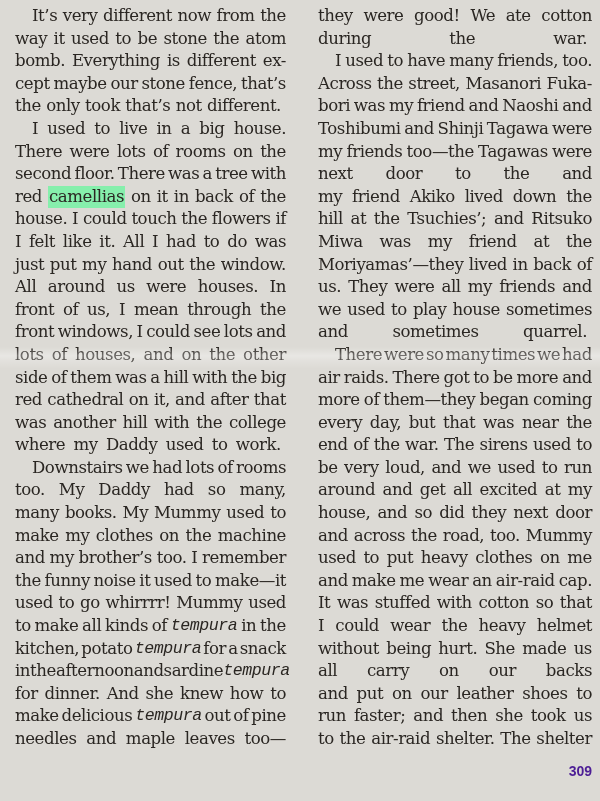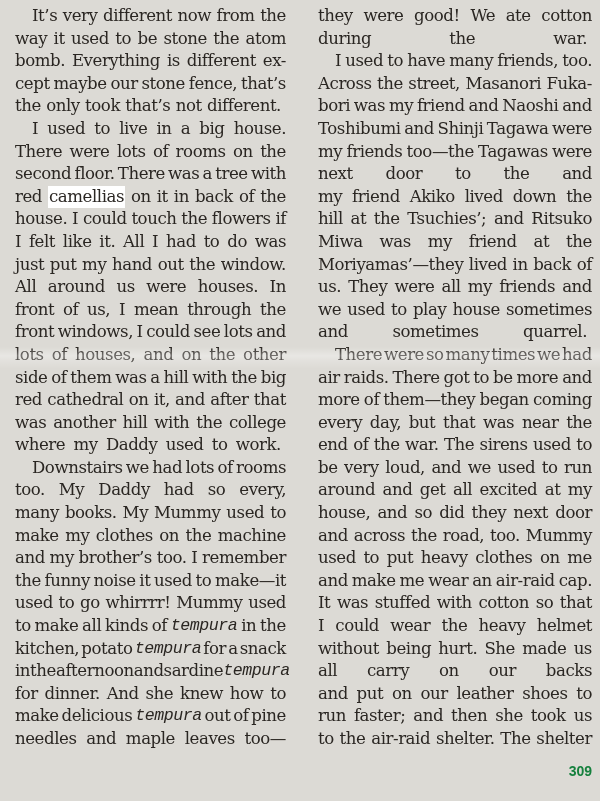--- a/index.html
+++ b/index.html
@@ -33,32 +33,32 @@
       white-space: nowrap;
       display: flex;
       justify-content: space-between;
       letter-spacing: -0.45px;
     }
     .line.last { justify-content: space-between; }
     .line.last .w { margin-right: 5px; }
     .line.indent { padding-left: 17px; }
     .w { display: inline-block; }
     .w.hl {
-      background: #ffffff;
+      background: #86efac;
       padding: 0 1px;
     }
     .w.it { font-style: italic; font-family: Liberation Mono, monospace; }
     .page-number {
       position: absolute;
       right: 8px;
       top: 763px;
       font-family: "Liberation Sans", sans-serif;
       font-weight: bold;
       font-size: 14px;
-      color: #15803d;
+      color: #4c1d95;
     }
     .scan-streak {
       position: absolute;
       left: 0;
       top: 347px;
       width: 600px;
       height: 22px;
       background: linear-gradient(to bottom, rgba(255,255,255,0) 0%, rgba(255,255,255,0.35) 40%, rgba(255,255,255,0.2) 60%, rgba(255,255,255,0) 100%);
       pointer-events: none;
     }
@@ -255,21 +255,21 @@
         <span class="w">lots</span>
         <span class="w">of</span>
         <span class="w">rooms</span>
       </div>
       <div class="line">
         <span class="w">too.</span>
         <span class="w">My</span>
         <span class="w">Daddy</span>
         <span class="w">had</span>
         <span class="w">so</span>
-        <span class="w">every,</span>
+        <span class="w">many,</span>
       </div>
       <div class="line">
         <span class="w">many</span>
         <span class="w">books.</span>
         <span class="w">My</span>
         <span class="w">Mummy</span>
         <span class="w">used</span>
         <span class="w">to</span>
       </div>
       <div class="line">

